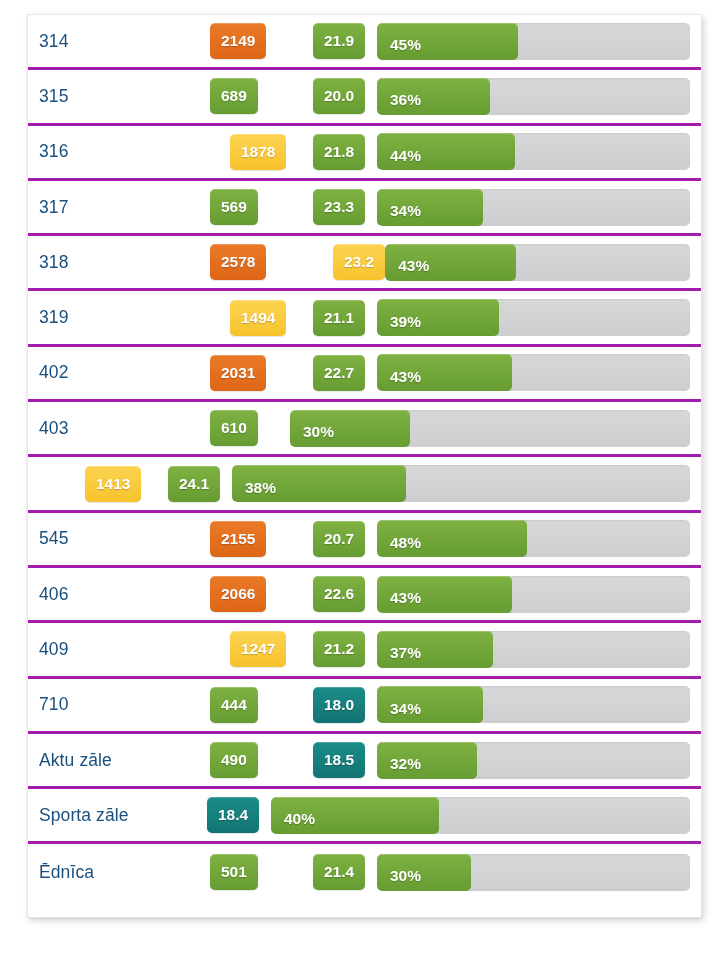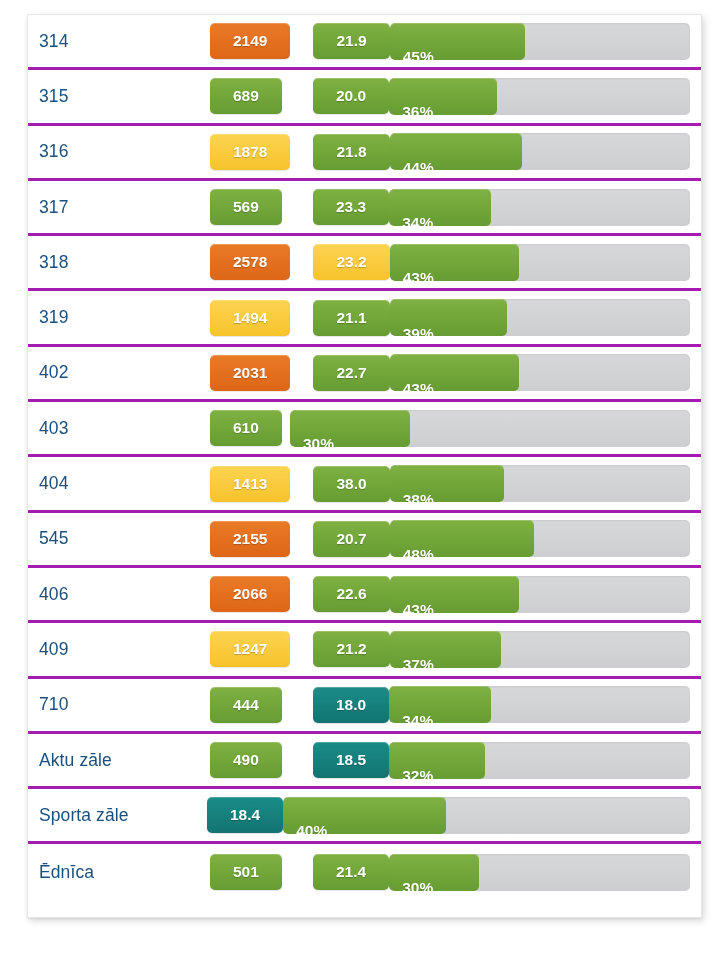--- a/index.html
+++ b/index.html
@@ -93,33 +93,33 @@
     box-sizing: border-box;
   }
 
   
   .badge {
     display: inline-flex;
     align-items: center;
     justify-content: center;
     min-width: 30px;
     height: 36px;
-    padding: 0 23px;
+    padding: 0 11px;
     border-radius: 5px;
     font-size: 15.5px;
     font-weight: bold;
     color: #ffffff;
     text-shadow: 0 1px 1px rgba(0,0,0,0.22);
     box-sizing: border-box;
     box-shadow: inset 0 1px 0 rgba(255,255,255,0.22),
                 0 1px 1px rgba(0,0,0,0.10);
     white-space: nowrap;
   }
   .badge.green  { background: #6fa83a; background-image: linear-gradient(180deg,#7fb142 0%,#669c32 100%); }
-  .badge.yellow { background: #facb3e; background-image: linear-gradient(180deg,#fcd351 0%,#f7c32c 100%); }
+  .badge.yellow { background: #facb3e; background-image: linear-gradient(180deg,#fcd351 0%,#f7c32c 100%); margin-left: 20px; }
   .badge.orange { background: #e4701f; background-image: linear-gradient(180deg,#ea7a27 0%,#dd6617 100%); }
   .badge.teal   { background: #17807d; background-image: linear-gradient(180deg,#1b8c88 0%,#127472 100%); }
 
   
   .bar-track {
     position: relative;
     width: 100%;
     height: 37px;
     background: #d2d3d4;
     background-image: linear-gradient(180deg,#d7d8d9 0%,#cdcecf 100%);
@@ -135,21 +135,21 @@
     background: #6fa83a;
     background-image: linear-gradient(180deg,#7fb142 0%,#669c32 100%);
     border-radius: 5px;
     box-shadow: inset 0 1px 0 rgba(255,255,255,0.22);
     display: flex;
     align-items: center;
   }
   .bar-text {
     position: absolute;
     left: 13px;
-    top: 16px;
+    top: 4px;
     height: 100%;
     display: flex;
     align-items: center;
     font-size: 15.5px;
     font-weight: bold;
     color: #ffffff;
     text-shadow: 0 1px 1px rgba(0,0,0,0.25);
     white-space: nowrap;
   }
 </style>
@@ -270,26 +270,25 @@
             <span class="badge green">610</span>
           </div>
           <div class="col-bar">
             <div class="bar-track">
               <div class="bar-fill" style="width: 30%;"></div>
               <div class="bar-text">30%</div>
             </div>
           </div>
         </div>
         <div class="row">
-          <div class="col-label">404</div>
           <div class="col-a">
             <span class="badge yellow">1413</span>
           </div>
           <div class="col-b">
-            <span class="badge green">38.0</span>
+            <span class="badge green">24.1</span>
           </div>
           <div class="col-bar">
             <div class="bar-track">
               <div class="bar-fill" style="width: 38%;"></div>
               <div class="bar-text">38%</div>
             </div>
           </div>
         </div>
         <div class="row">
           <div class="col-label">545</div>

